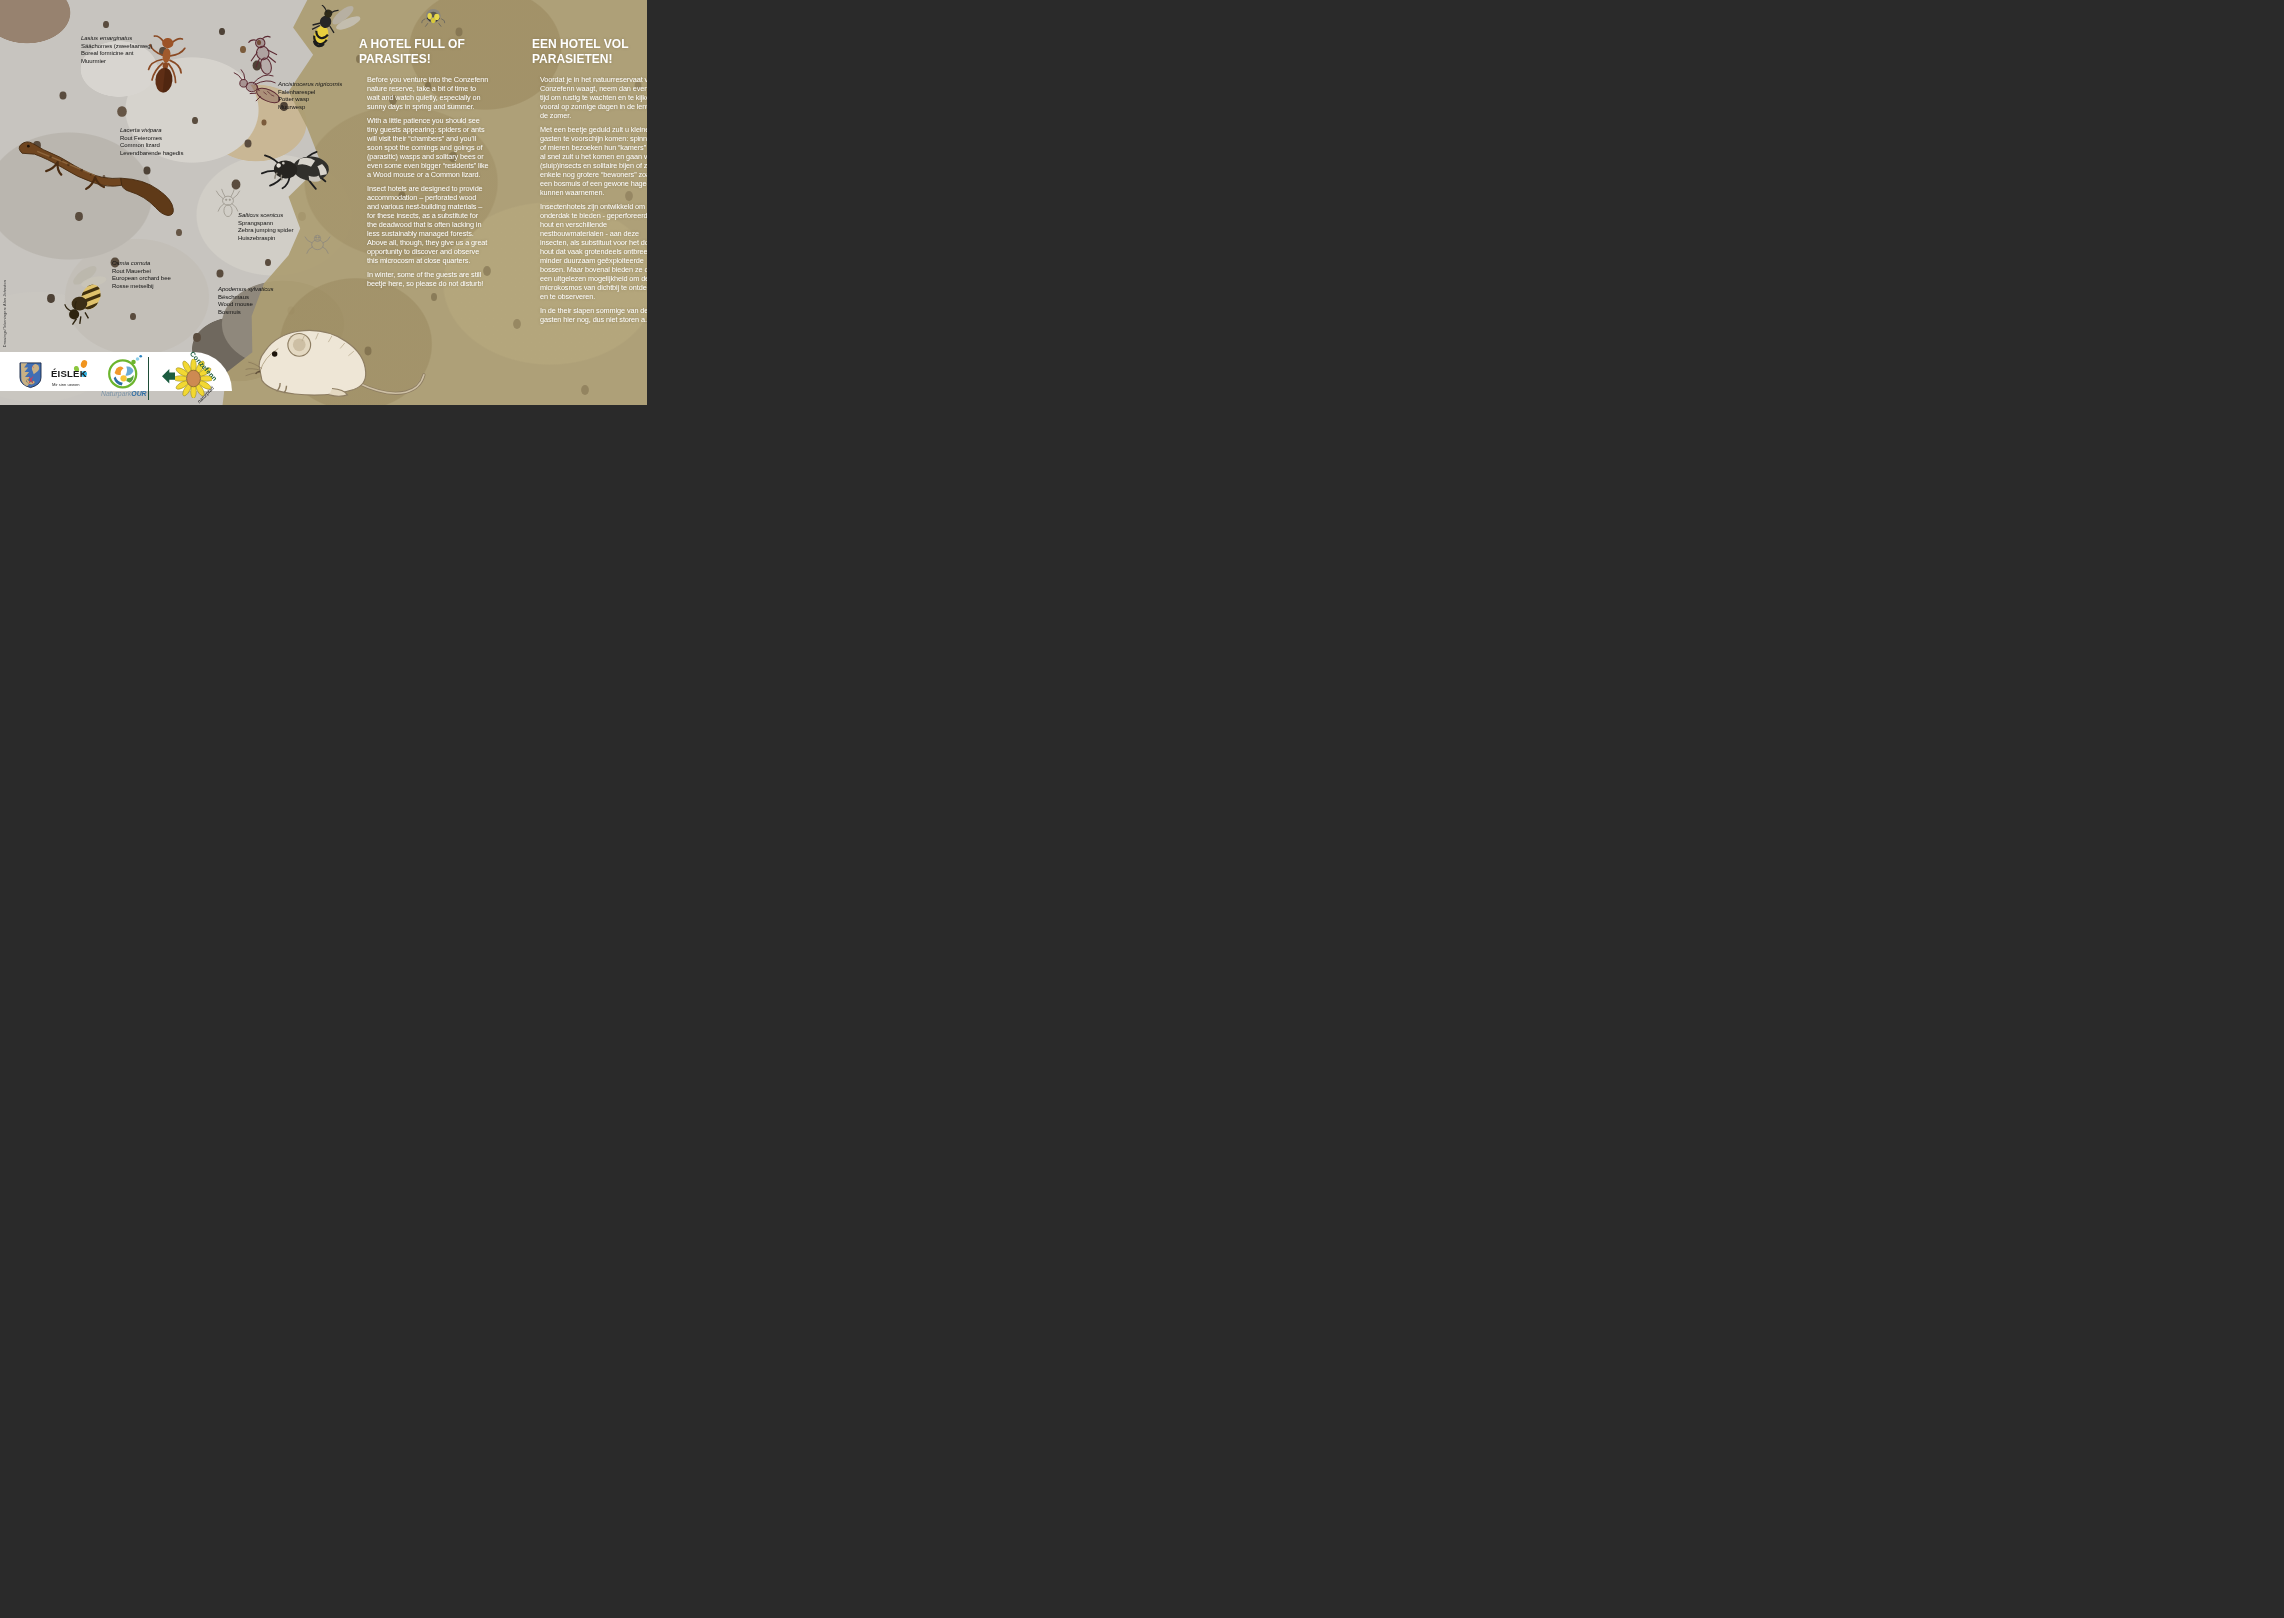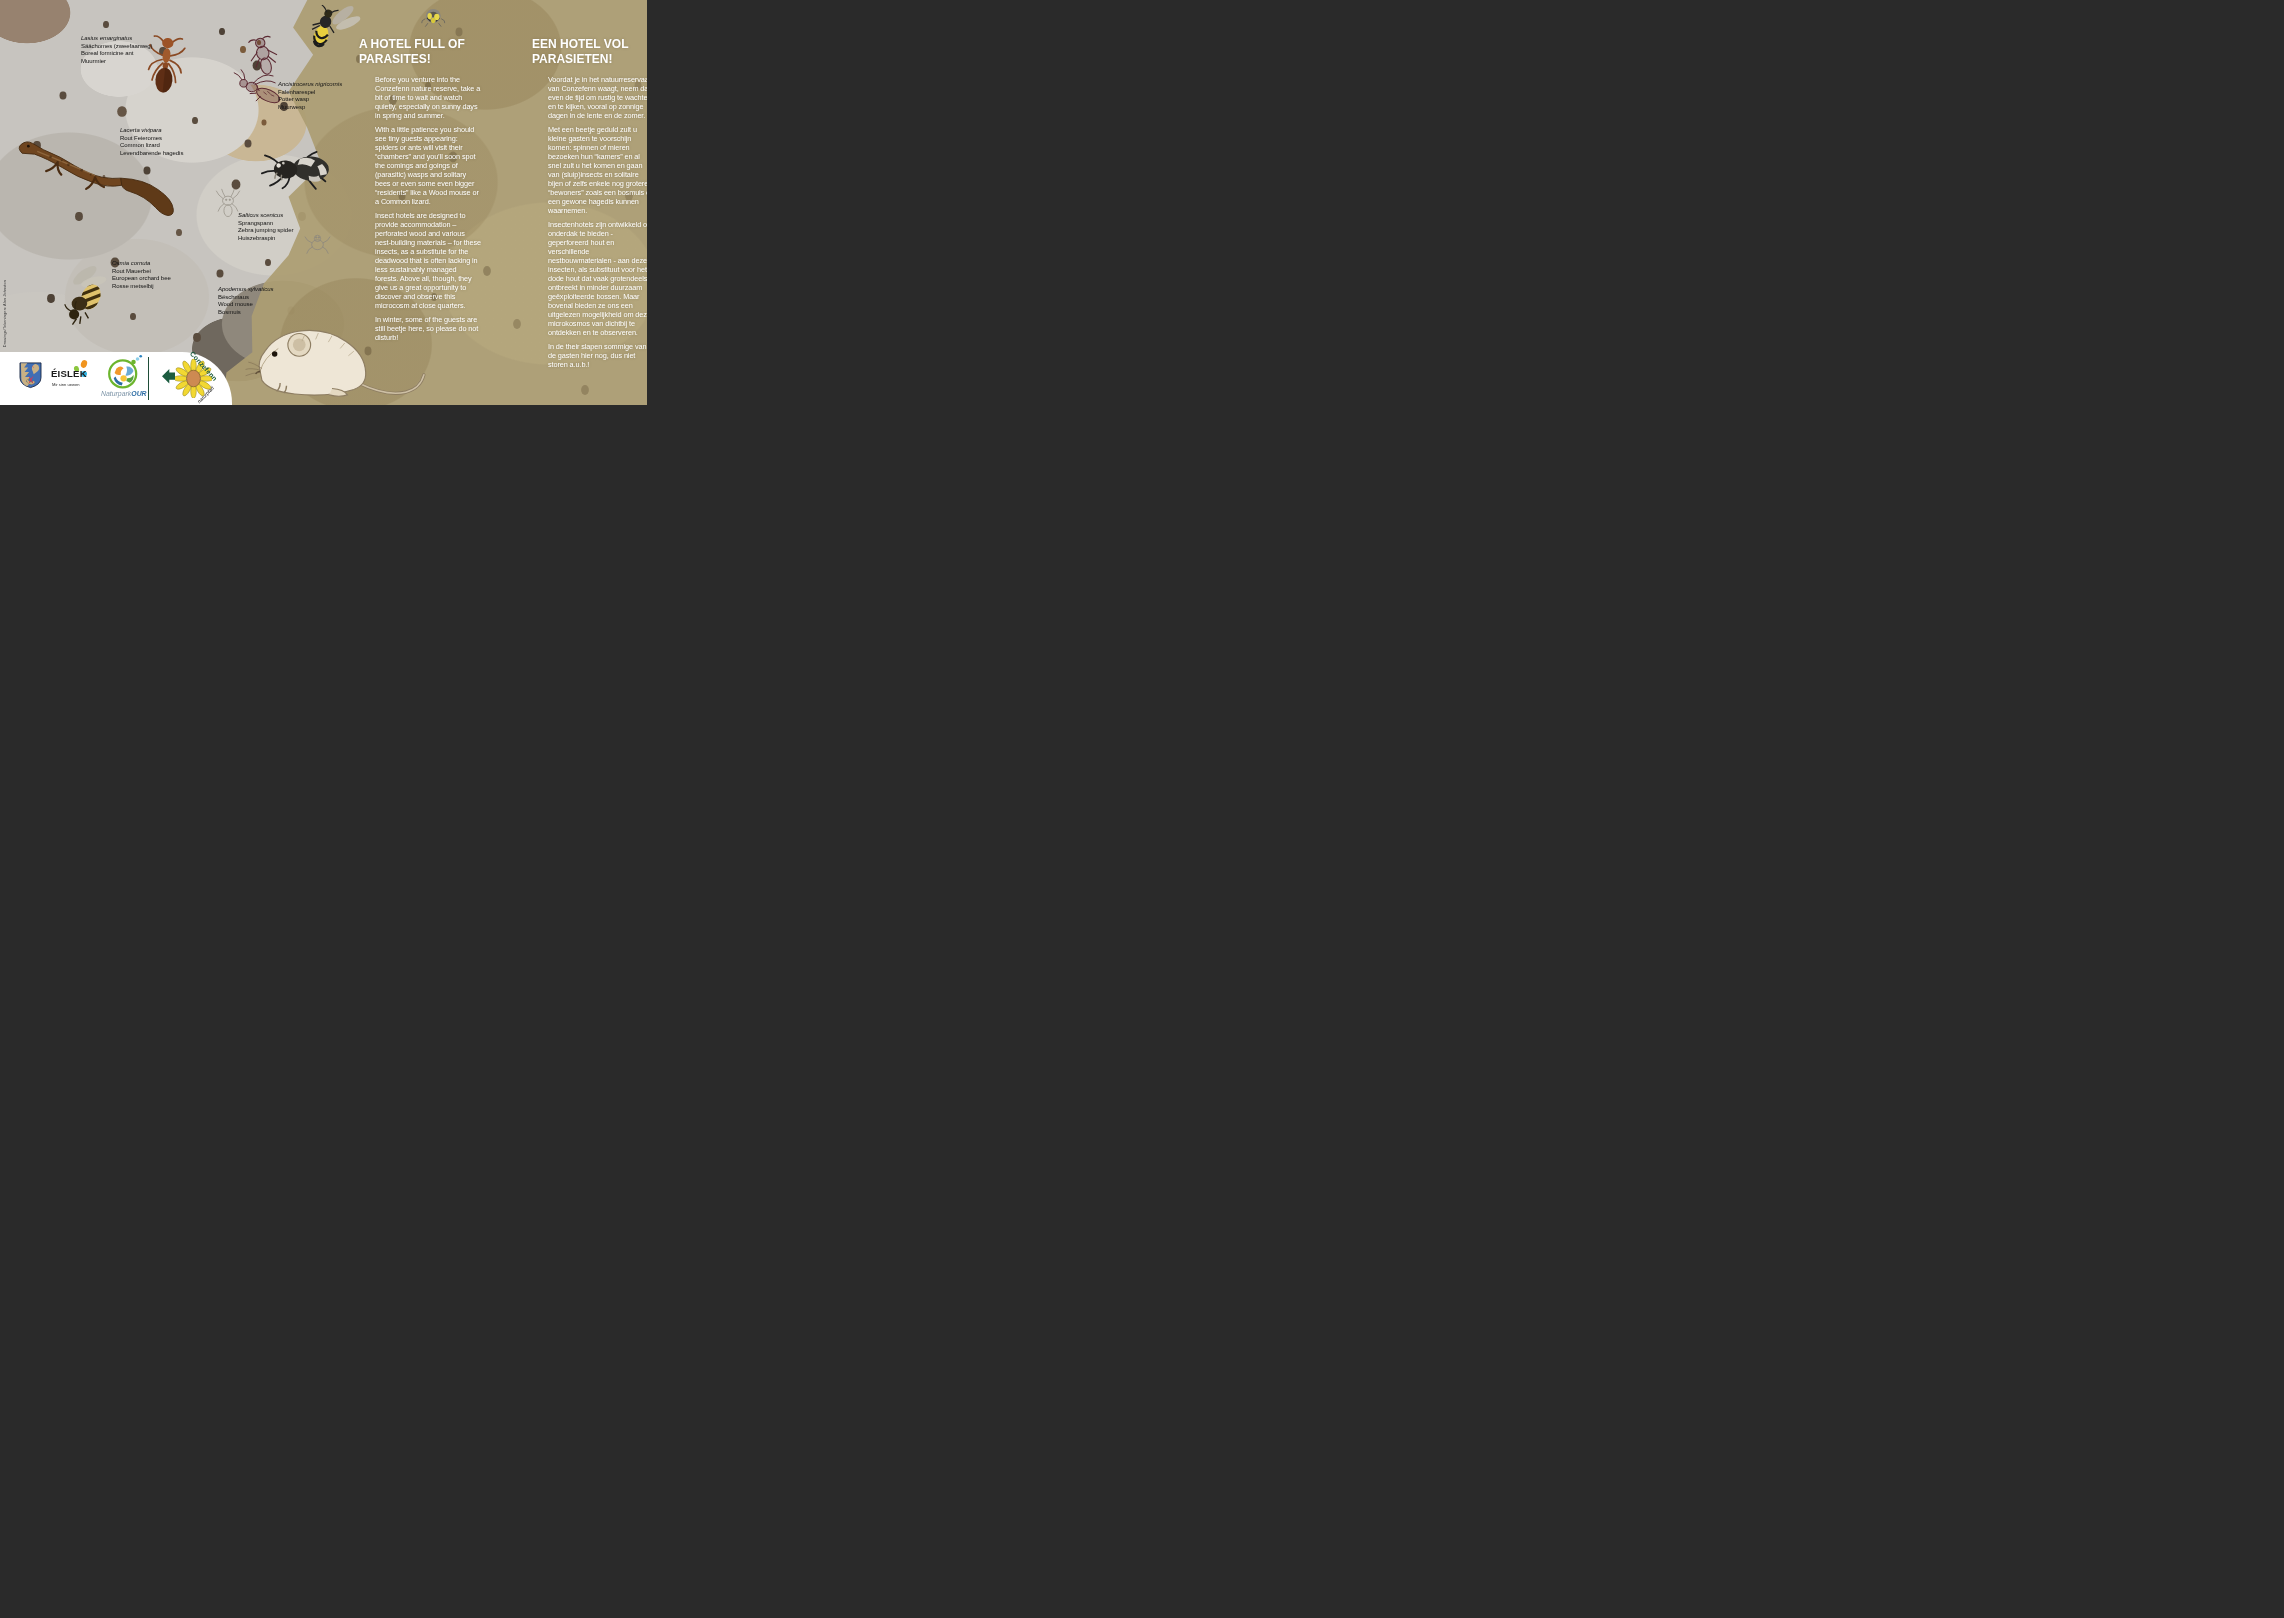--- a/index.html
+++ b/index.html
@@ -57,30 +57,30 @@
 
   
   .species{position:absolute;z-index:4;font-size:6px;line-height:7.5px;color:#141414;
     letter-spacing:-0.05px;white-space:nowrap;}
   .species .sci{font-style:italic;}
 
   
   .col{position:absolute;top:37px;width:138px;z-index:4;color:#fff;
     text-shadow:0 0 2.7px rgba(92,80,48,.35);}
   .col h1{margin:0 0 8.2px;font-size:12px;line-height:15px;font-weight:bold;letter-spacing:0;}
-  .col p{margin:0 16px 5px;font-size:7.3px;line-height:9px;letter-spacing:-0.1px;}
+  .col p{margin:0 8px 5px;font-size:7.3px;line-height:9px;letter-spacing:-0.1px;}
   .col-en{left:359px;}
   .col-nl{left:532px;}
 
   
   .credit{position:absolute;left:1.8px;top:280px;z-index:4;writing-mode:vertical-rl;
     transform:rotate(180deg);font-size:3.9px;color:#3c3c3c;letter-spacing:0.1px;}
 
   
-  .panel{position:absolute;left:0;top:352px;width:232px;height:53px;background:#fff;
+  .panel{position:absolute;left:0;top:352px;width:232px;height:39px;background:#fff;
     border-top-right-radius:50px 51px;z-index:6;}
   .panel .shield{position:absolute;left:19px;top:10px;width:23px;height:26.5px;}
   .eislek-name{position:absolute;left:51px;top:16.4px;font-size:9.6px;font-weight:800;
     color:#1c1c1c;letter-spacing:0.2px;}
   .eislek-tag{position:absolute;left:52px;top:30px;font-size:4.1px;color:#2a2a2a;}
   .dot{position:absolute;border-radius:50%;}
   .dot-orange{left:81px;top:7.8px;width:6.4px;height:7.8px;background:#f0941f;transform:rotate(18deg);}
   .dot-green{left:74px;top:13.7px;width:5px;height:6px;background:#8cc63e;transform:rotate(-14deg);}
   .dot-blue{left:81px;top:19px;width:5.5px;height:6px;background:#33b5e5;transform:rotate(10deg);}
   .np-circle{position:absolute;left:106px;top:1.8px;width:37px;height:36px;}

